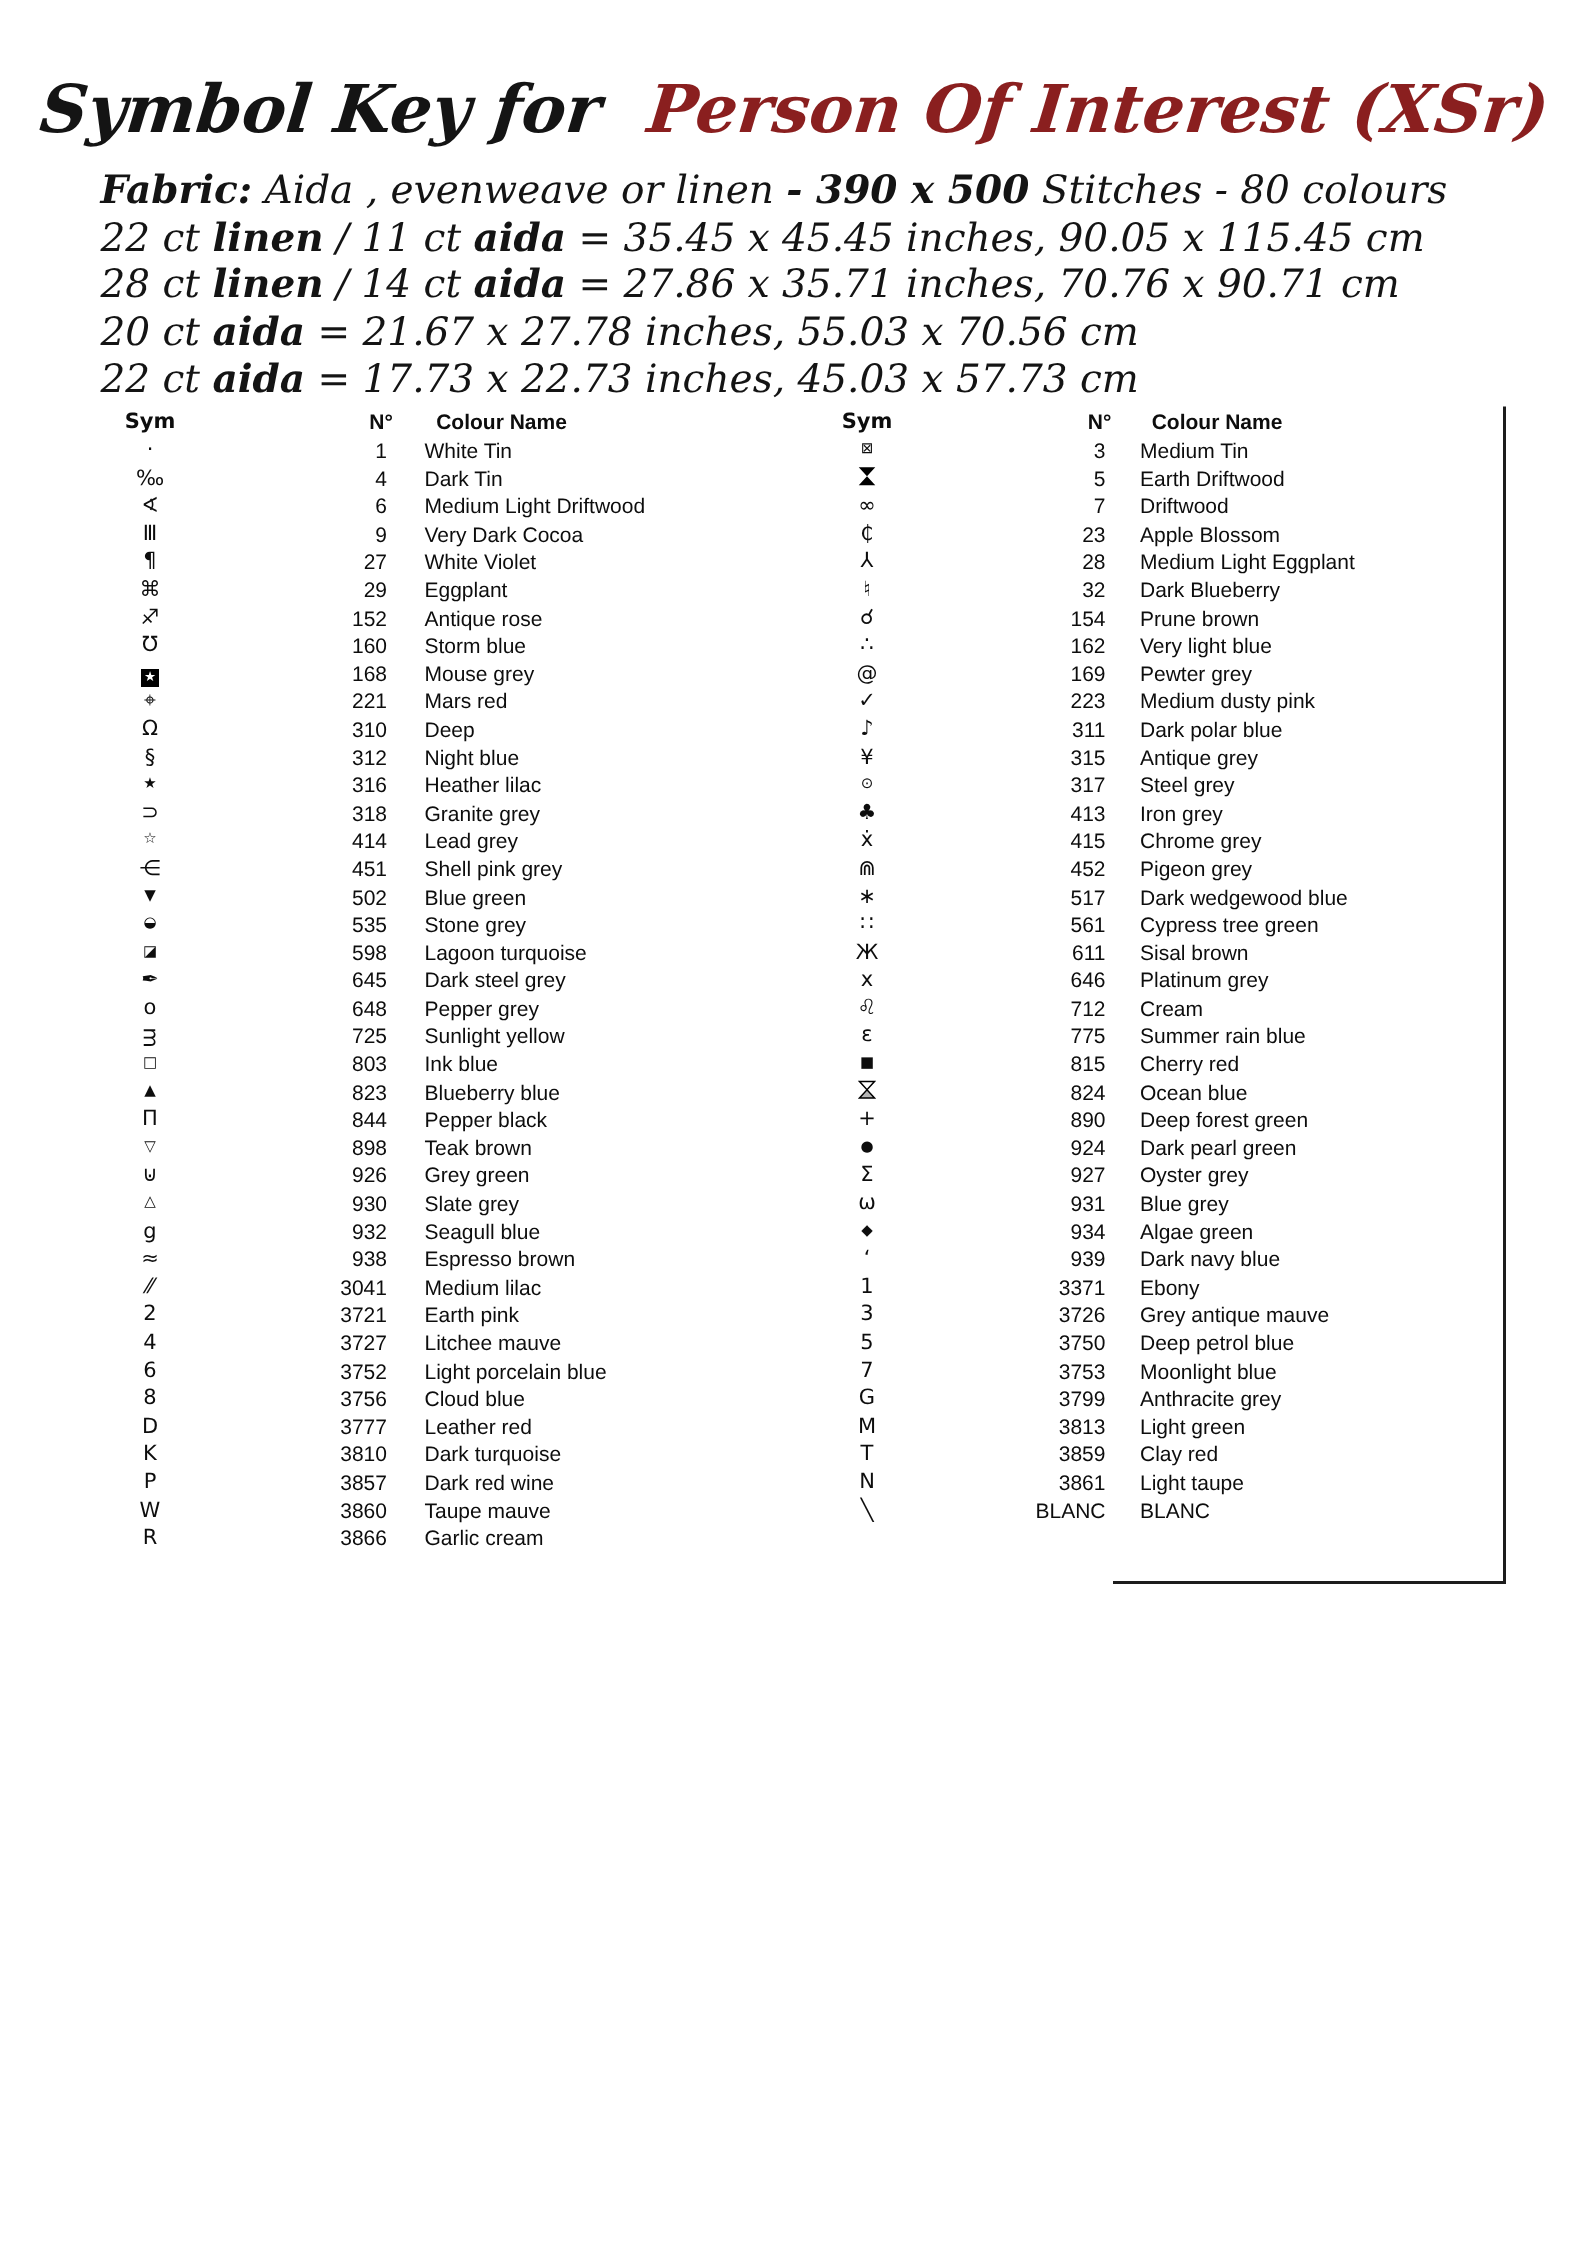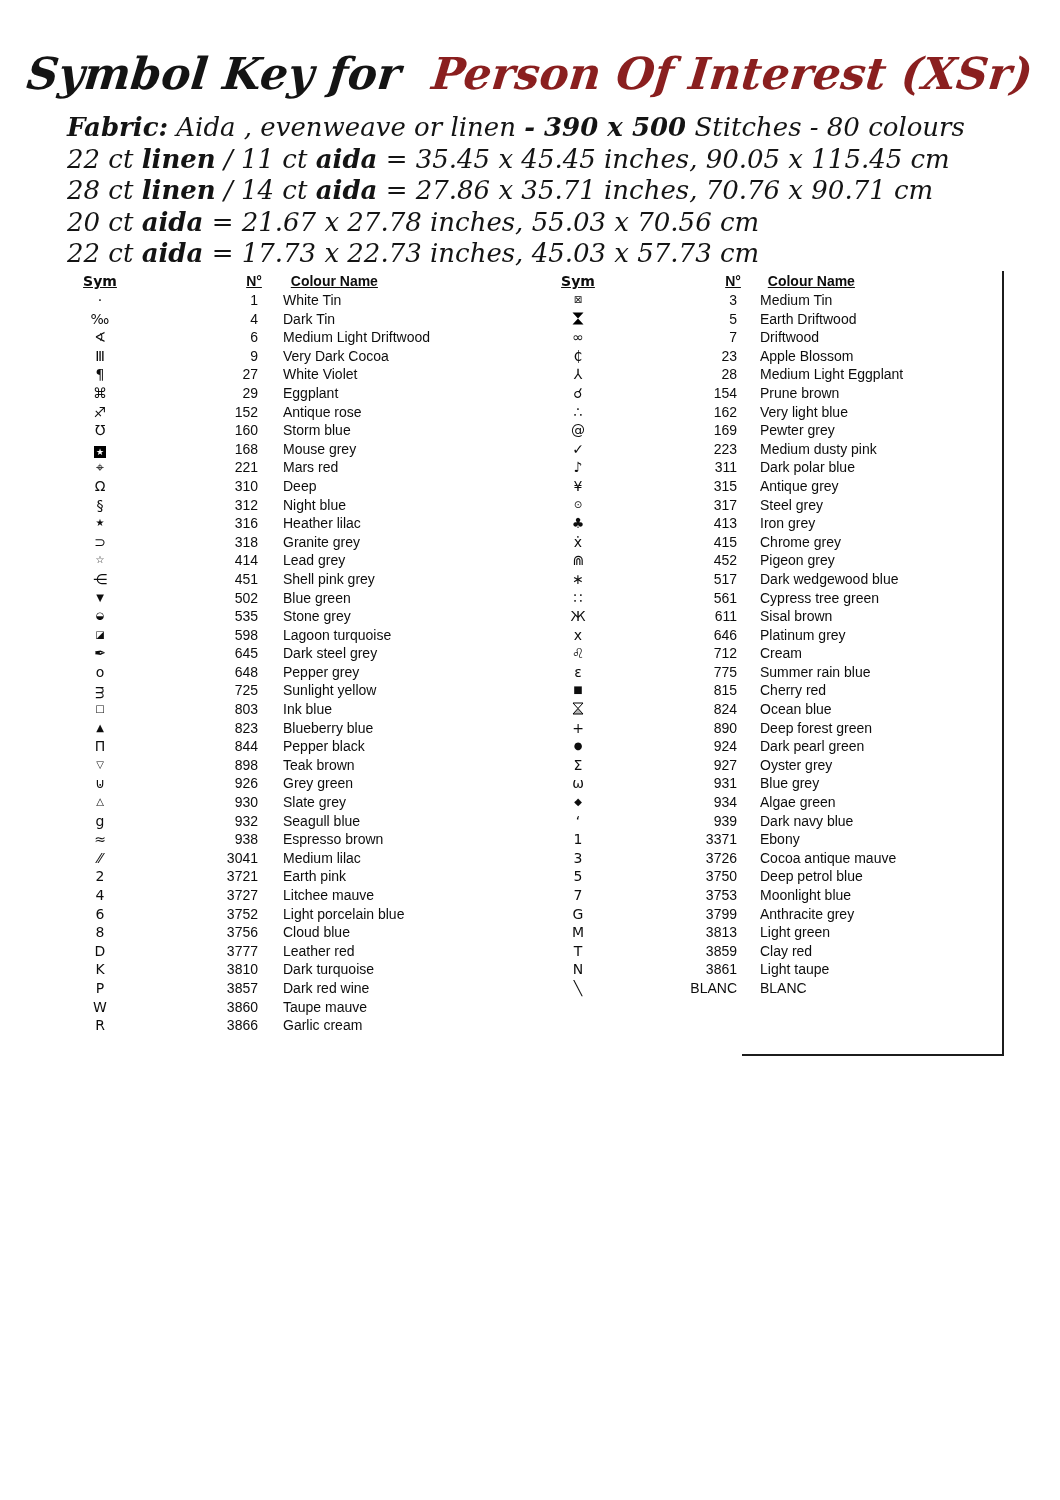--- a/index.html
+++ b/index.html
@@ -22,21 +22,21 @@
     font-family:"DejaVu Serif",serif;font-style:italic;
     font-size:26px;line-height:31.6px;color:#141414;white-space:nowrap;margin-left:32px;
   }
   .fabric .seg-b{font-weight:bold;}
   
   .keycol{position:absolute;top:271px;font-size:14px;color:#0d0d0d;}
   .keycol.col-left{left:75px;width:460px;}
   .keycol.col-right{left:553px;width:450px;}
   .krow{height:18.6px;line-height:18.6px;white-space:nowrap;}
   .hdr{font-weight:bold;height:20px;line-height:20px;}
-  .hdr .u{text-decoration:underline;}
+  .hdr .u{}
   .sym{display:inline-block;width:50px;text-align:center;font-family:"DejaVu Sans",sans-serif;vertical-align:bottom;}
   .num{display:inline-block;width:133px;text-align:right;}
   .name{display:inline-block;margin-left:25px;}
   .col-right .num{width:134px;}
   .col-right .name{margin-left:23px;}
   .sym.shape{font-size:10px;}
   .sym svg{display:inline-block;vertical-align:-1px;}
   .star-box{
     display:inline-block;width:12px;height:12px;background:#000;color:#fff;
     font-size:9px;line-height:12px;text-align:center;vertical-align:-1px;
@@ -115,20 +115,21 @@
     <span class="num u">N°</span>
     <span class="name u">Colour Name</span>
   </div>
 <div class="krow"><span class="sym shape">⊠</span><span class="num">3</span><span class="name">Medium Tin</span></div>
     <div class="krow"><span class="sym"><svg width="12" height="13" viewBox="0 0 12 13">
           <path d="M0.5,0.5 H11.5 L6,6.5 Z M0.5,12.5 H11.5 L6,6.5 Z" fill="#000"></path>
         </svg></span><span class="num">5</span><span class="name">Earth Driftwood</span></div>
     <div class="krow"><span class="sym">∞</span><span class="num">7</span><span class="name">Driftwood</span></div>
     <div class="krow"><span class="sym">₵</span><span class="num">23</span><span class="name">Apple Blossom</span></div>
     <div class="krow"><span class="sym">⅄</span><span class="num">28</span><span class="name">Medium Light Eggplant</span></div>
+    <div class="krow"><span class="sym">♮</span><span class="num">32</span><span class="name">Dark Blueberry</span></div>
     <div class="krow"><span class="sym">☌</span><span class="num">154</span><span class="name">Prune brown</span></div>
     <div class="krow"><span class="sym">∴</span><span class="num">162</span><span class="name">Very light blue</span></div>
     <div class="krow"><span class="sym">@</span><span class="num">169</span><span class="name">Pewter grey</span></div>
     <div class="krow"><span class="sym">✓</span><span class="num">223</span><span class="name">Medium dusty pink</span></div>
     <div class="krow"><span class="sym">♪</span><span class="num">311</span><span class="name">Dark polar blue</span></div>
     <div class="krow"><span class="sym">¥</span><span class="num">315</span><span class="name">Antique grey</span></div>
     <div class="krow"><span class="sym shape">⊙</span><span class="num">317</span><span class="name">Steel grey</span></div>
     <div class="krow"><span class="sym">♣</span><span class="num">413</span><span class="name">Iron grey</span></div>
     <div class="krow"><span class="sym">ẋ</span><span class="num">415</span><span class="name">Chrome grey</span></div>
     <div class="krow"><span class="sym">⋒</span><span class="num">452</span><span class="name">Pigeon grey</span></div>
@@ -143,21 +144,21 @@
           <path d="M1,1 H11 L6,6.5 Z" fill="#fff" stroke="#000"></path>
           <path d="M1,12 H11 L6,6.5 Z" fill="#b5b5b5" stroke="#000"></path>
         </svg></span><span class="num">824</span><span class="name">Ocean blue</span></div>
     <div class="krow"><span class="sym">+</span><span class="num">890</span><span class="name">Deep forest green</span></div>
     <div class="krow"><span class="sym shape">●</span><span class="num">924</span><span class="name">Dark pearl green</span></div>
     <div class="krow"><span class="sym">Σ</span><span class="num">927</span><span class="name">Oyster grey</span></div>
     <div class="krow"><span class="sym">ω</span><span class="num">931</span><span class="name">Blue grey</span></div>
     <div class="krow"><span class="sym shape">◆</span><span class="num">934</span><span class="name">Algae green</span></div>
     <div class="krow"><span class="sym">‘</span><span class="num">939</span><span class="name">Dark navy blue</span></div>
     <div class="krow"><span class="sym">1</span><span class="num">3371</span><span class="name">Ebony</span></div>
-    <div class="krow"><span class="sym">3</span><span class="num">3726</span><span class="name">Cocoa antique mauve</span></div>
+    <div class="krow"><span class="sym">3</span><span class="num">3726</span><span class="name">Grey antique mauve</span></div>
     <div class="krow"><span class="sym">5</span><span class="num">3750</span><span class="name">Deep petrol blue</span></div>
     <div class="krow"><span class="sym">7</span><span class="num">3753</span><span class="name">Moonlight blue</span></div>
     <div class="krow"><span class="sym">G</span><span class="num">3799</span><span class="name">Anthracite grey</span></div>
     <div class="krow"><span class="sym">M</span><span class="num">3813</span><span class="name">Light green</span></div>
     <div class="krow"><span class="sym">T</span><span class="num">3859</span><span class="name">Clay red</span></div>
     <div class="krow"><span class="sym">N</span><span class="num">3861</span><span class="name">Light taupe</span></div>
     <div class="krow"><span class="sym">╲</span><span class="num">BLANC</span><span class="name">BLANC</span></div>
   </div>
 
 <div class="border-right"></div>

